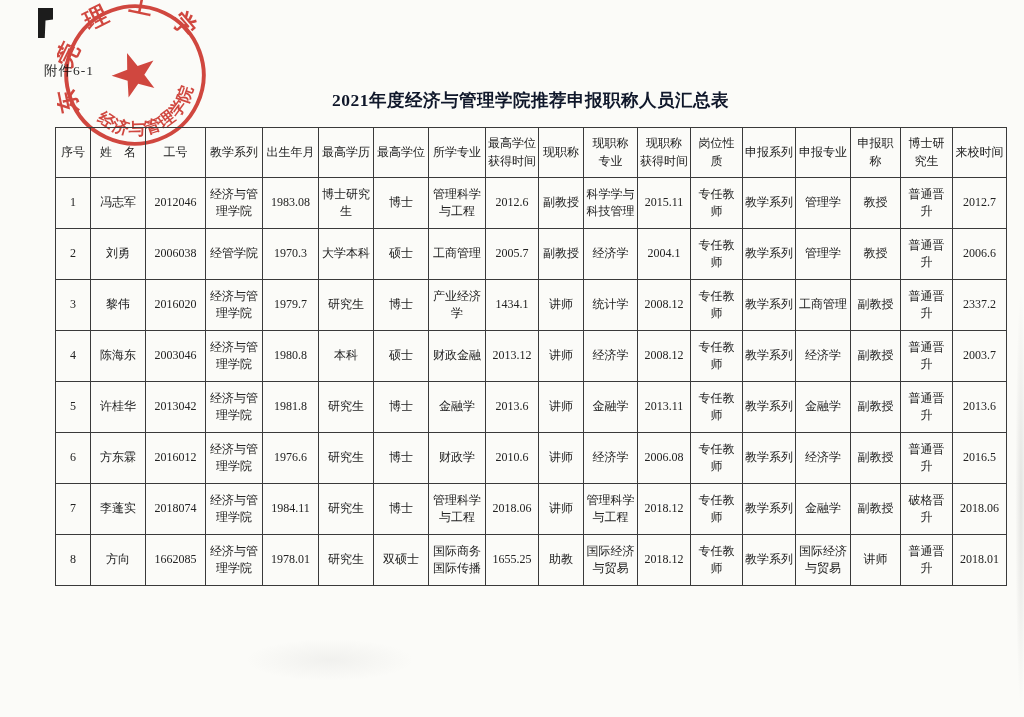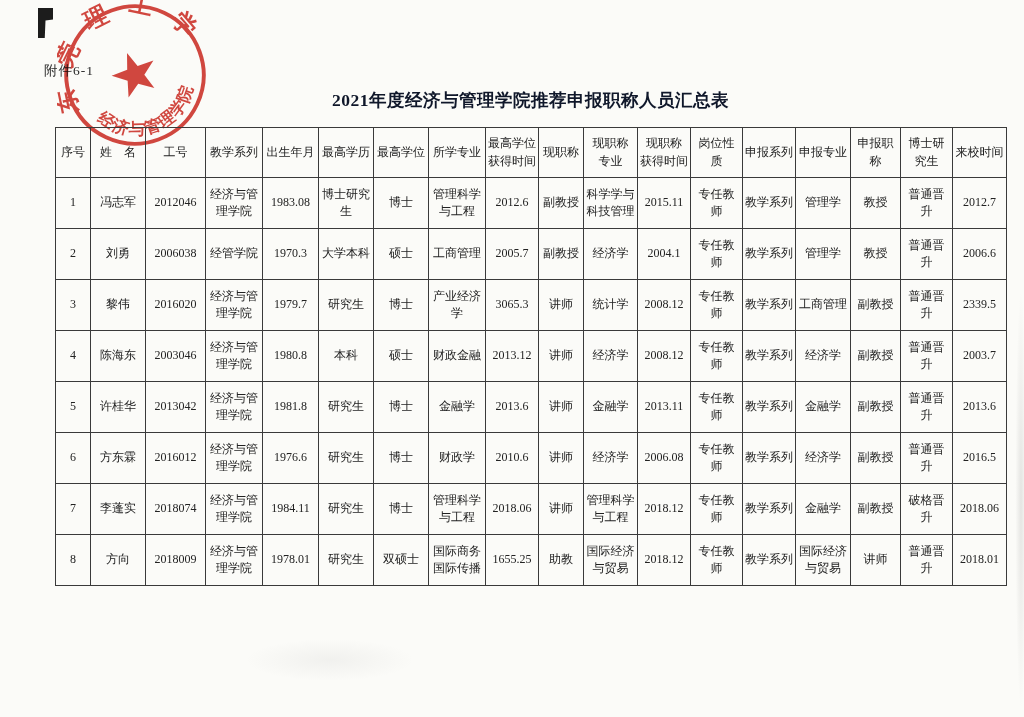--- a/index.html
+++ b/index.html
@@ -195,30 +195,30 @@
         </tr>
         <tr>
           <td>3</td>
           <td>黎伟</td>
           <td>2016020</td>
           <td>经济与管理学院</td>
           <td>1979.7</td>
           <td>研究生</td>
           <td>博士</td>
           <td>产业经济学</td>
-          <td>3065.3</td>
+          <td>1434.1</td>
           <td>讲师</td>
           <td>统计学</td>
           <td>2008.12</td>
           <td>专任教师</td>
           <td>教学系列</td>
           <td>工商管理</td>
           <td>副教授</td>
           <td>普通晋升</td>
-          <td>2339.5</td>
+          <td>2337.2</td>
         </tr>
         <tr>
           <td>4</td>
           <td>陈海东</td>
           <td>2003046</td>
           <td>经济与管理学院</td>
           <td>1980.8</td>
           <td>本科</td>
           <td>硕士</td>
           <td>财政金融</td>
@@ -289,21 +289,21 @@
           <td>专任教师</td>
           <td>教学系列</td>
           <td>金融学</td>
           <td>副教授</td>
           <td>破格晋升</td>
           <td>2018.06</td>
         </tr>
         <tr>
           <td>8</td>
           <td>方向</td>
-          <td>2018009</td>
+          <td>1662085</td>
           <td>经济与管理学院</td>
           <td>1978.01</td>
           <td>研究生</td>
           <td>双硕士</td>
           <td>国际商务国际传播</td>
           <td>1655.25</td>
           <td>助教</td>
           <td>国际经济与贸易</td>
           <td>2018.12</td>
           <td>专任教师</td>

